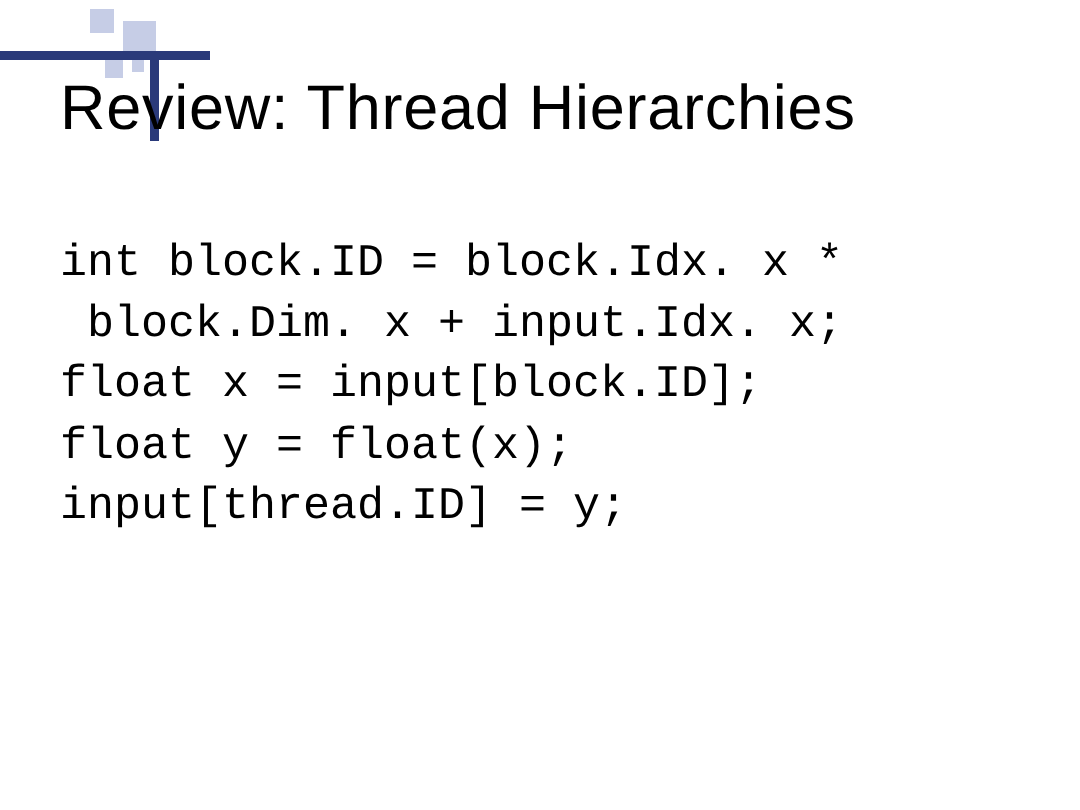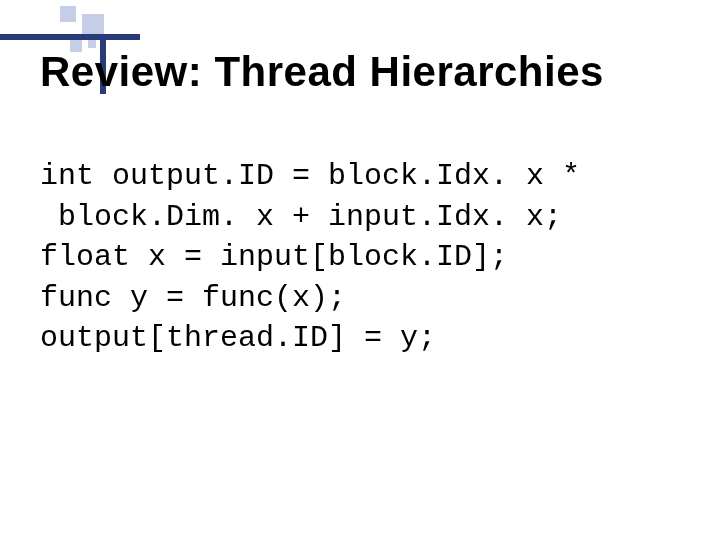--- a/index.html
+++ b/index.html
@@ -48,21 +48,21 @@
     position: absolute;
     top: 0;
     left: 0;
     width: 720px;
     height: 540px;
     box-sizing: border-box;
     padding: 48px 40px 40px 40px;
   }
   .title {
     font-size: 42px;
-    font-weight: 700;
+    font-weight: 400;
     color: #000;
     margin: 0 0 60px 0;
     letter-spacing: 0.5px;
   }
   .code {
     font-family: "Courier New", Courier, monospace;
     font-size: 30px;
     line-height: 1.35;
     color: #000;
     white-space: pre;
@@ -75,18 +75,18 @@
   <div class="sq sq1"></div>
   <div class="sq sq2"></div>
   <div class="bar-h"></div>
   <div class="bar-v"></div>
   <div class="sq sq3"></div>
   <div class="sq sq4"></div>
 </div>
 
 <div class="slide">
   <h1 class="title">Review:  Thread Hierarchies</h1>
-  <div class="code"><span>int output.ID = block.Idx. x *</span>
+  <div class="code"><span>int block.ID = block.Idx. x *</span>
 <span> block.Dim. x + input.Idx. x;</span>
 <span>float x = input[block.ID];</span>
-<span>func y = func(x);</span>
-<span>output[thread.ID] = y;</span></div>
+<span>float y = float(x);</span>
+<span>input[thread.ID] = y;</span></div>
 </div>
 
 </body></html>

